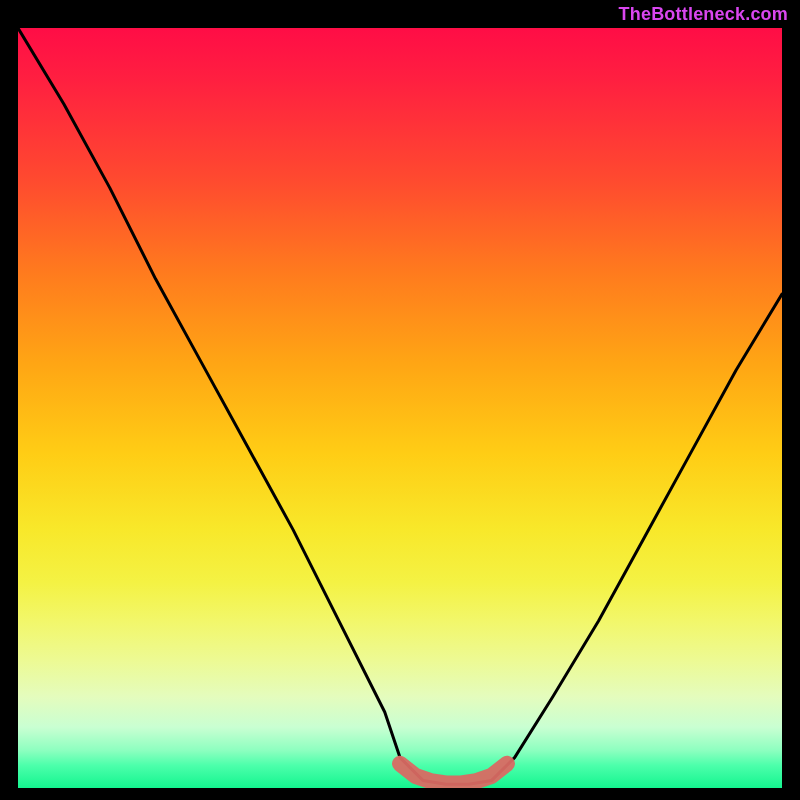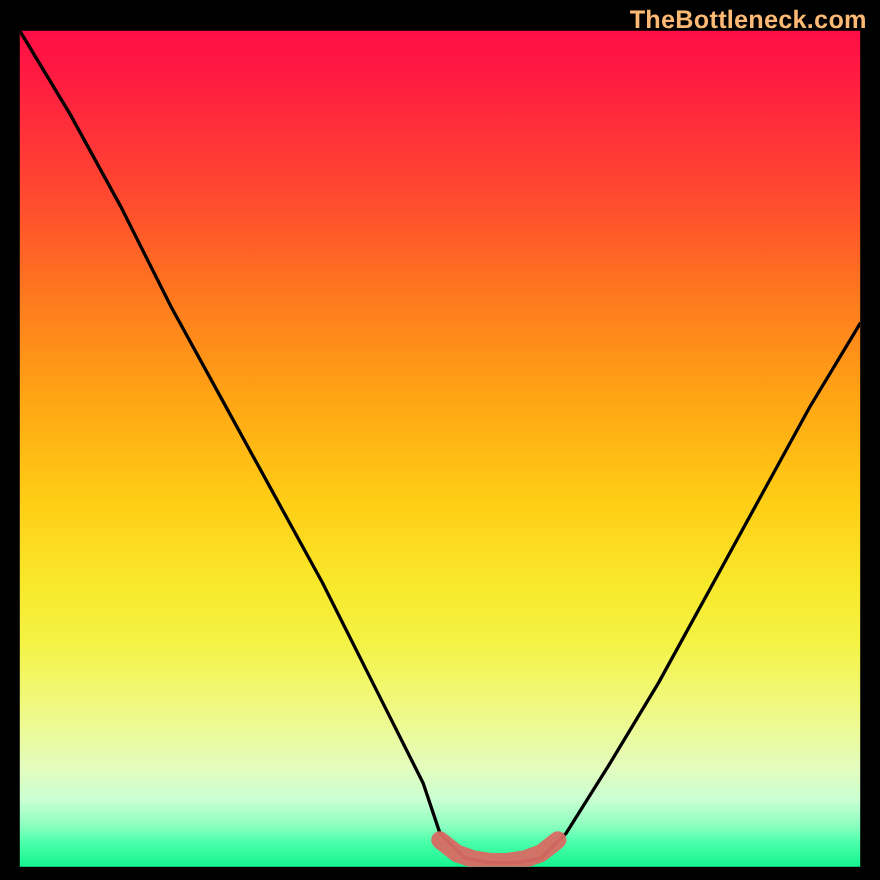--- a/index.html
+++ b/index.html
@@ -14,22 +14,22 @@
   .frame {
     position: relative;
     width: 800px;
     height: 800px;
     background: #000;
   }
   .watermark {
     position: absolute;
     top: 4px;
     right: 12px;
-    color: #fdba74;
-    font-size: 23px;
+    color: #d946ef;
+    font-size: 18px;
     font-weight: 600;
     letter-spacing: 0.2px;
     user-select: none;
   }
   .plot-area {
     position: absolute;
     left: 18px;
     top: 28px;
     width: 764px;
     height: 760px;

